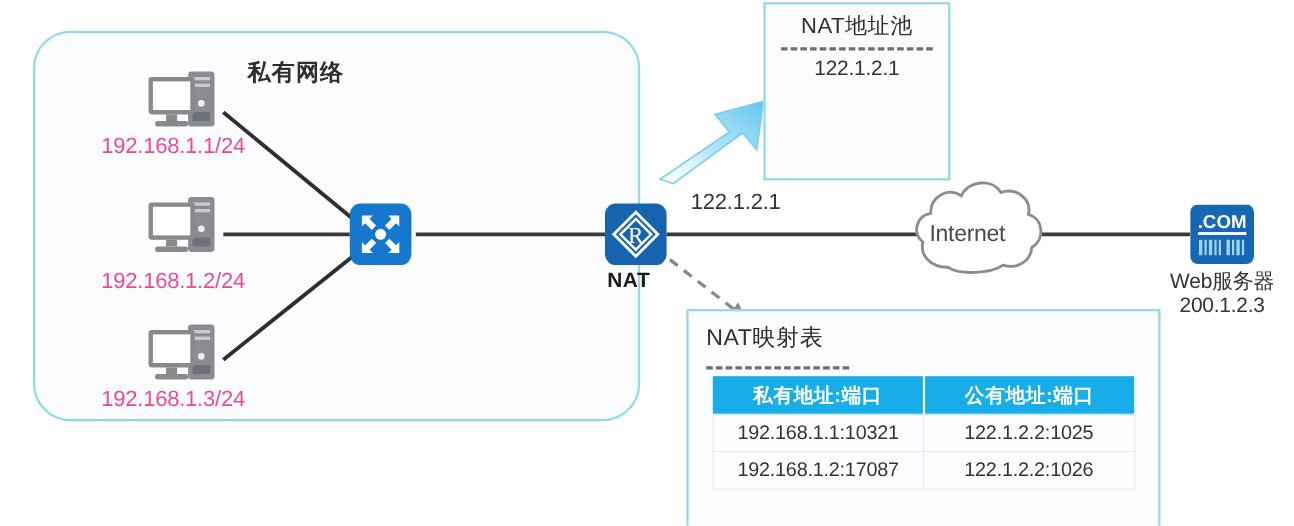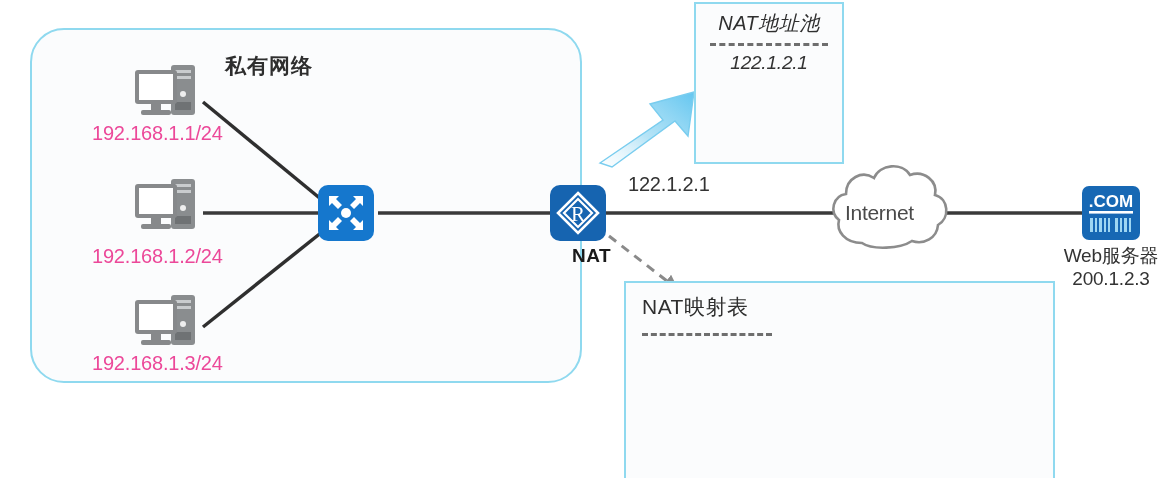--- a/index.html
+++ b/index.html
@@ -73,23 +73,22 @@
 
   
   .info-box {
     border: 2px solid #8fd9ef;
     background: #fbfcfd;
     box-sizing: border-box;
   }
   #nat-pool-box {
     left: 694px;
     top: 2px;
-    width: 150px;
+    width: 170px;
     height: 162px;
-    font-style: italic;
   }
   #nat-pool-title {
     font-size: 20px;
     color: #2f2f2f;
     text-align: center;
     margin-top: 6px;
     letter-spacing: 0.5px;
   }
   .dashed-rule {
     height: 0;
@@ -275,32 +274,50 @@
     </svg>
   </div>
 
   <div class="abs blue-node" style="left:550px;top:185px;">
     <svg width="56" height="56" viewBox="0 0 56 56">
       <polygon points="28,8 48,28 28,48 8,28" fill="none" stroke="#ffffff" stroke-width="2.6"></polygon>
       <polygon points="28,14 42,28 28,42 14,28" fill="none" stroke="#ffffff" stroke-width="2.2"></polygon>
       <text x="28" y="36" text-anchor="middle" font-size="21" font-family="Liberation Serif, serif" fill="#ffffff">R</text>
     </svg>
   </div>
-  <div class="abs node-caption" style="left:572px;top:245px;">NAT</div>
+  <div class="abs node-caption" style="left:552px;top:245px;">NAT</div>
   <div class="abs link-label" style="left:628px;top:173px;">122.1.2.1</div>
 
   <div class="abs info-box" id="nat-pool-box">
     <div id="nat-pool-title">NAT地址池</div>
     <div class="dashed-rule" id="nat-pool-rule"></div>
     <div class="pool-entry">122.1.2.1</div>
   </div>
 
   <div class="abs info-box" id="nat-map-box">
     <div id="nat-map-title">NAT映射表</div>
     <div class="dashed-rule" id="nat-map-rule"></div>
+    <table class="map-table">
+      <thead>
+        <tr>
+          <th>私有地址:端口</th>
+          <th>公有地址:端口</th>
+        </tr>
+      </thead>
+      <tbody>
+        <tr>
+          <td>192.168.1.1:10321</td>
+          <td>122.1.2.2:1025</td>
+        </tr>
+        <tr>
+          <td>192.168.1.2:17087</td>
+          <td>122.1.2.2:1026</td>
+        </tr>
+      </tbody>
+    </table>
   </div>
 
   <div class="abs" id="internet-label" style="left:845px;top:201px;">Internet</div>
 
   <div class="abs" style="left:1082px;top:186px;">
     <svg id="web-server-icon" viewBox="0 0 58 54">
       <rect x="0" y="0" width="58" height="54" rx="7" fill="#1768b4"></rect>
       <text x="29" y="21" text-anchor="middle" font-size="17" font-weight="bold" font-family="Liberation Sans, sans-serif" fill="#ffffff">.COM</text>
       <rect x="7" y="25" width="44" height="2.6" fill="#ffffff"></rect>
       <g fill="#9ed6f2">

